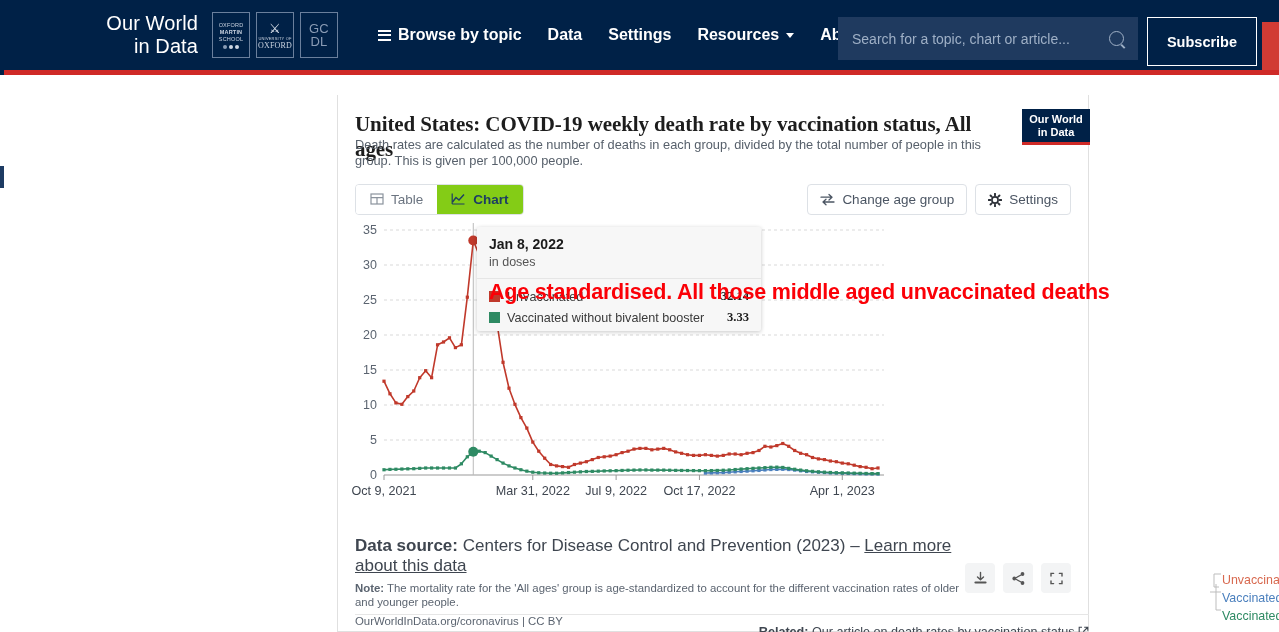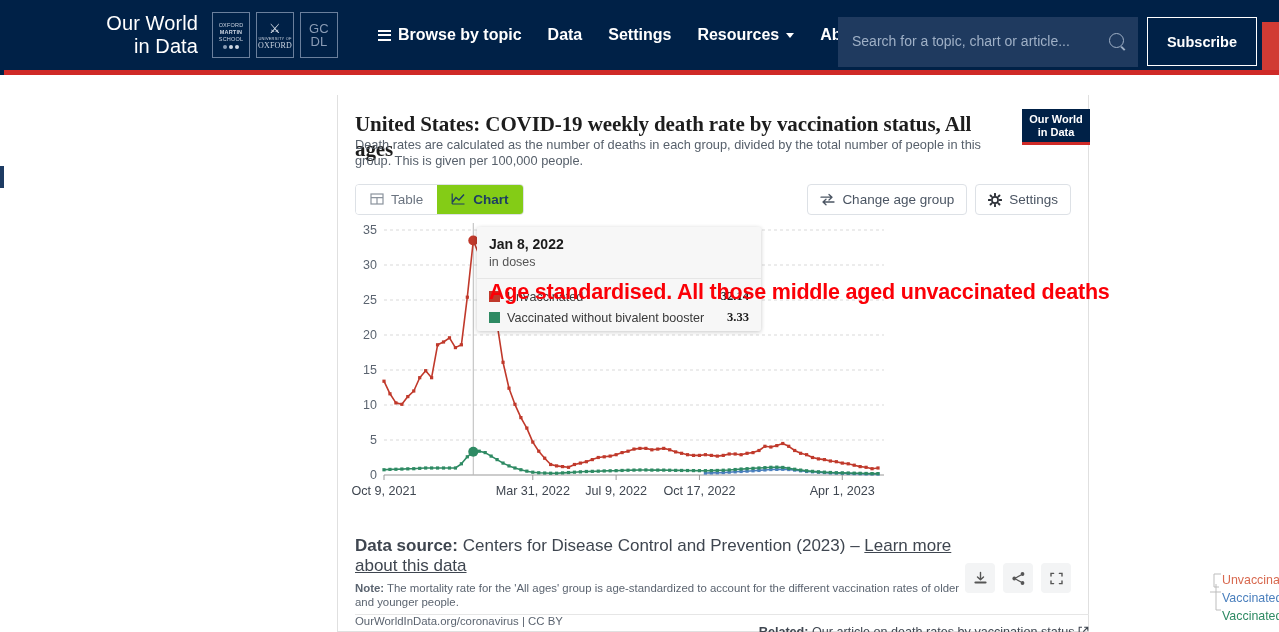--- a/index.html
+++ b/index.html
@@ -40,22 +40,22 @@
   .om-dots i { width:4px;height:4px;border-radius:50%;background:#8a9cb5;display:block; }
   .om-dots i.f { background:#cfd8e4; }
 
   .nav { display:flex; align-items:center; gap:26px; margin-left:40px; }
   .nav-item { color:#fff; font-size:16px; font-weight:600; display:flex; align-items:center; gap:7px; cursor:pointer; white-space:nowrap; }
   .burger { display:inline-flex; flex-direction:column; gap:2.5px; }
   .burger i { display:block; width:13px; height:2px; background:#fff; }
   .caret { width:0;height:0;border-left:4.5px solid transparent;border-right:4.5px solid transparent;border-top:5px solid #fff; display:inline-block; }
 
   .search-box {
-    position:absolute; left:834px; top:17px; width:300px; height:50px;
-    background:#1f3a5f; display:flex; align-items:flex-start; padding:16px 14px;
+    position:absolute; left:834px; top:17px; width:300px; height:43px;
+    background:#1f3a5f; display:flex; align-items:center; padding:16px 14px;
   }
   .search-box input {
     flex:1; background:transparent; border:0; outline:none; color:#fff;
     font-family:"Liberation Sans", sans-serif; font-size:14px;
   }
   .search-box input::placeholder { color:#9fb0c6; }
   .mag { width:15px;height:15px;border:1.6px solid #9fb0c6;border-radius:50%; position:relative; }
   .mag:after{content:"";position:absolute;width:1.6px;height:5px;background:#9fb0c6;right:-1px;bottom:-4px;transform:rotate(-45deg);}
   .subscribe {
     position:absolute; left:1143px; top:17px; width:110px; height:49px;

